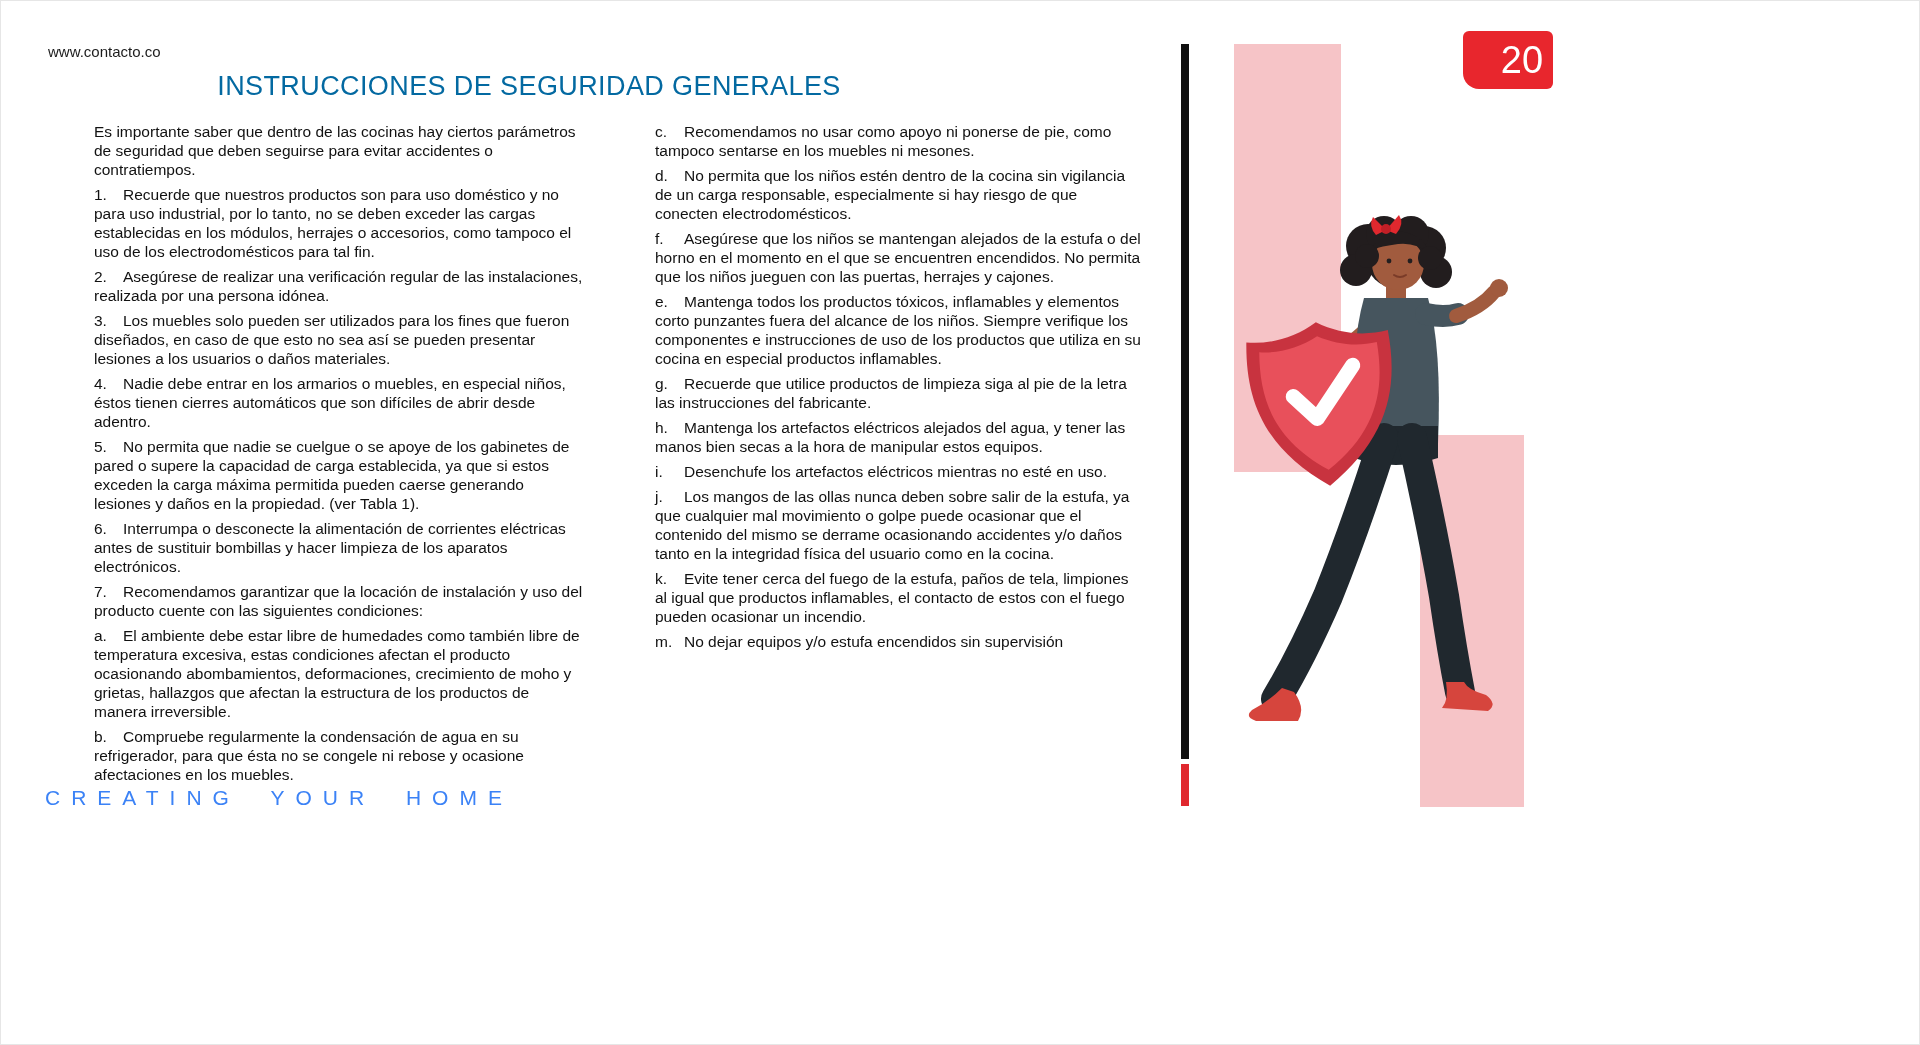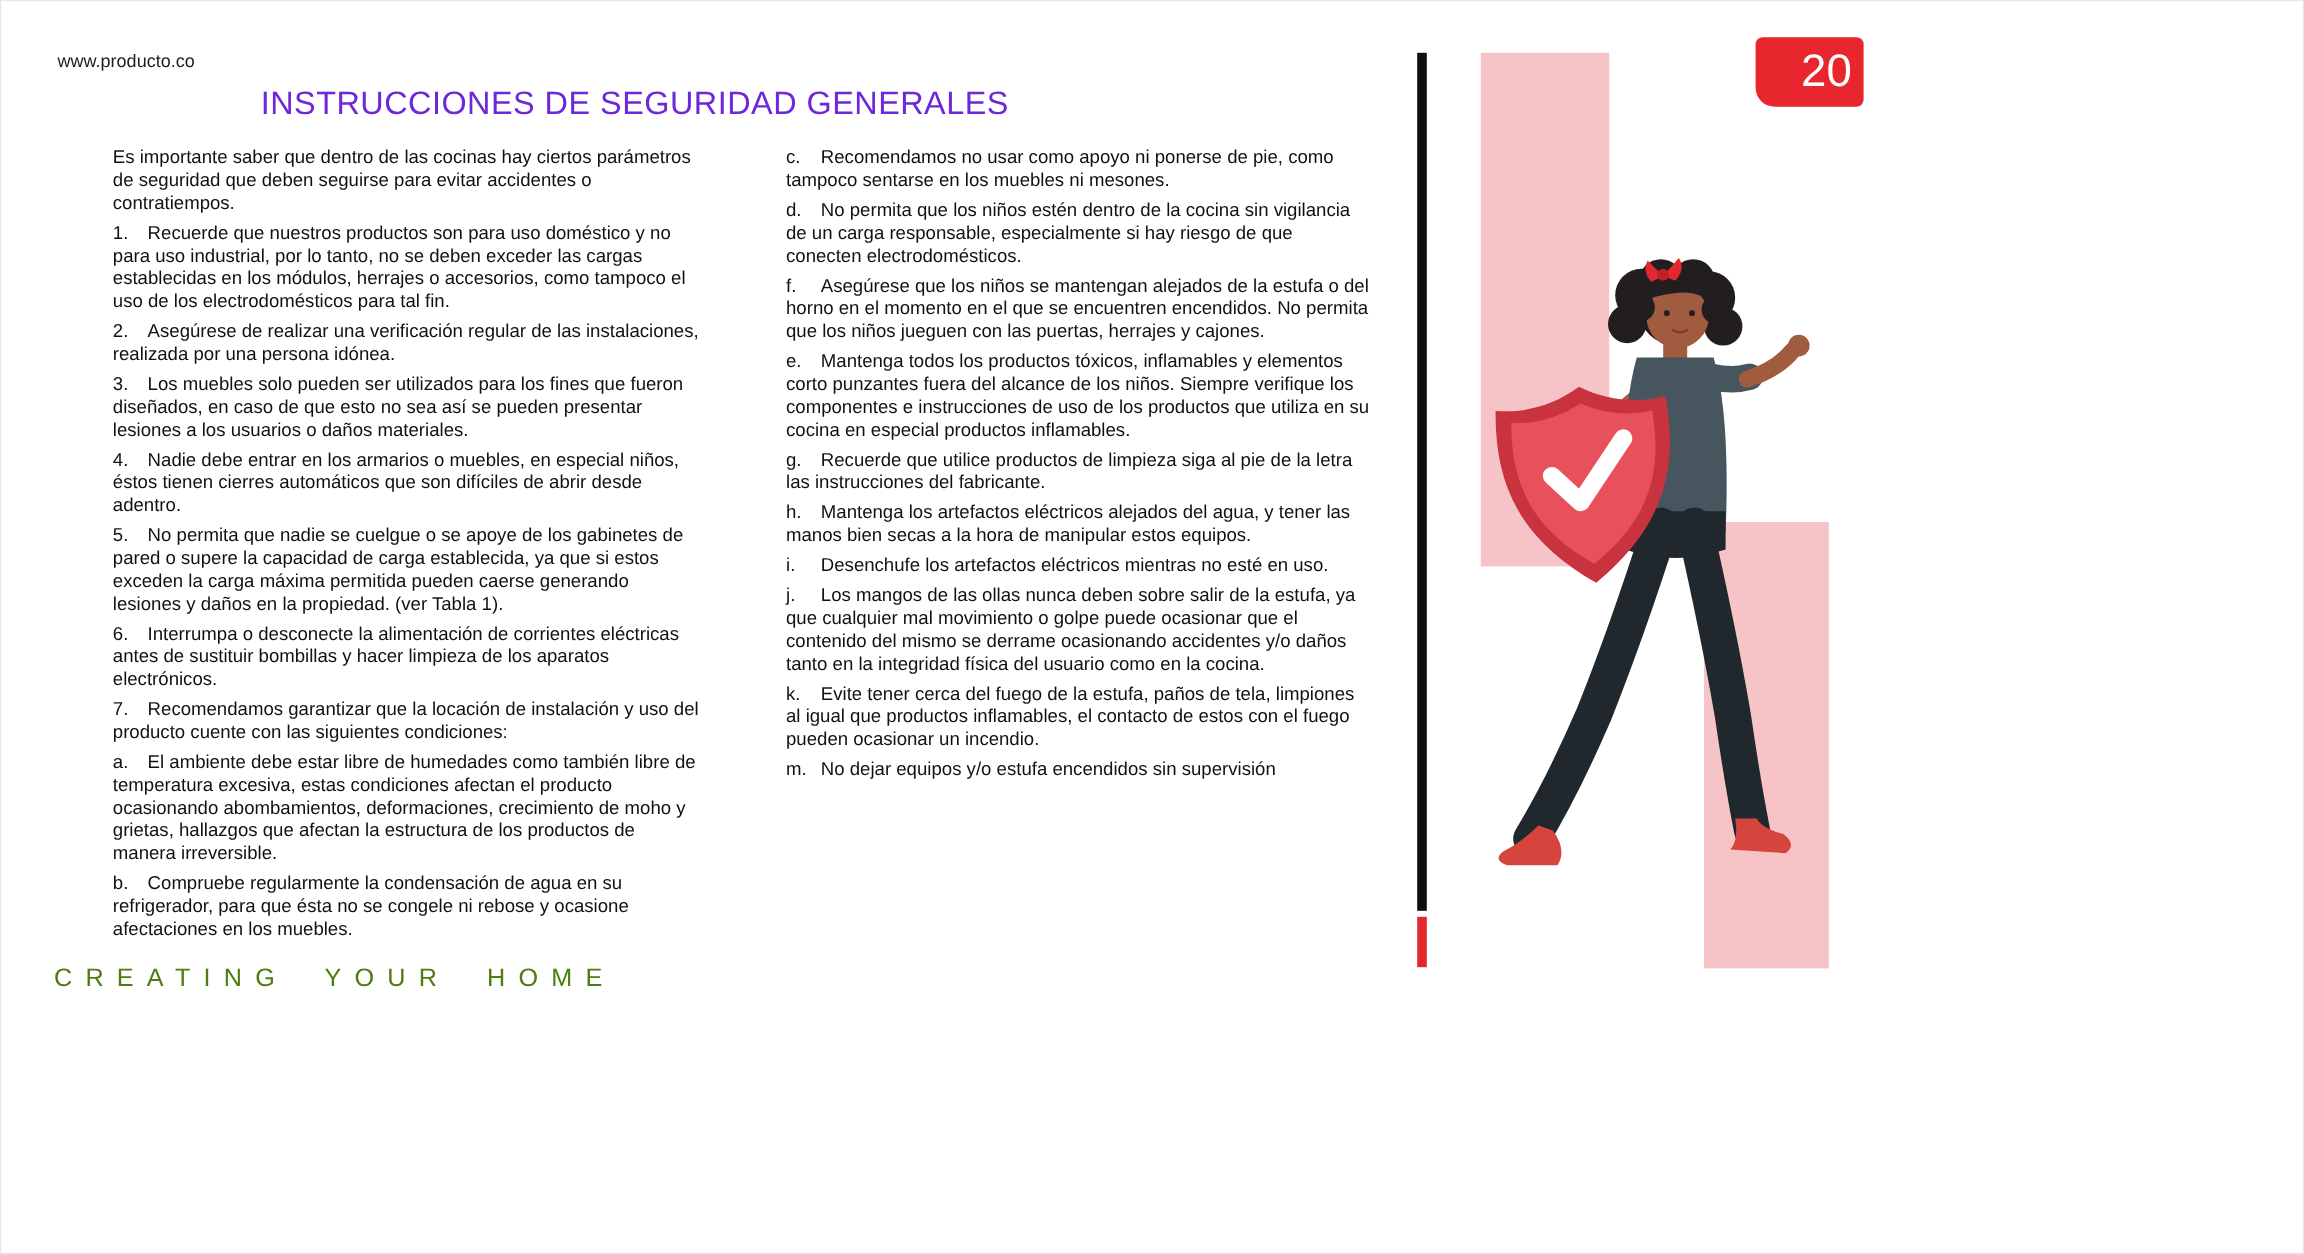--- a/index.html
+++ b/index.html
@@ -8,54 +8,54 @@
     font-family:"Liberation Sans", sans-serif; overflow:hidden;
     border:1px solid #e6e6e6; box-sizing:border-box; margin:0 auto;
   }
   .website {
     position:absolute; left:47px; top:42px;
     font-size:15px; color:#1c1c1c;
   }
   .title-wrap { position:absolute; left:0; top:70px; width:1056px; text-align:center; }
   .title {
     margin:0; font-size:27px; font-weight:400; letter-spacing:0.4px;
-    color:#6d28d9;
+    color:#0369a1;
   }
   .columns {
     position:absolute; left:93px; top:121px; width:1050px;
     display:flex; gap:72px;
   }
   .col { width:502px; }
   .col p.item {
     margin:0 0 6px 0; font-size:15.5px; line-height:19px; color:#111111;
   }
   .col p.item .marker { display:inline-block; min-width:29px; }
   .footer {
-    position:absolute; left:44px; top:803px;
-    font-size:21px; letter-spacing:11px; word-spacing:14px; color:#4d7c0f;
+    position:absolute; left:44px; top:785px;
+    font-size:21px; letter-spacing:11px; word-spacing:14px; color:#3b82f6;
   }
   .bar-black { position:absolute; left:1180px; top:43px; width:8px; height:715px; background:#0f0f0f; }
   .bar-red   { position:absolute; left:1180px; top:763px; width:8px; height:42px; background:#e0282e; }
   .pink-top    { position:absolute; left:1233px; top:43px;  width:107px; height:428px; background:#f6c4c7; }
   .pink-bottom { position:absolute; left:1419px; top:434px; width:104px; height:372px; background:#f6c4c7; }
   .badge {
     position:absolute; left:1462px; top:30px; width:62px; height:58px;
     background:#e8262d; color:#ffffff; border-radius:6px 6px 6px 16px;
     display:flex; align-items:center; justify-content:center;
     font-size:38px;
     padding-left:28px;
   }
   .illustration { position:absolute; left:1235px; top:195px; width:285px; height:560px; }
 </style>
 </head>
 <body>
 
 <div class="page">
 
-  <div class="website">www.producto.co</div>
+  <div class="website">www.contacto.co</div>
 
   <div class="title-wrap">
     <h1 class="title">INSTRUCCIONES DE SEGURIDAD GENERALES</h1>
   </div>
 
   <div class="columns">
     <div class="col">
         <p class="item"><span>Es importante saber que dentro de las cocinas hay ciertos parámetros de seguridad que deben seguirse para evitar accidentes o contratiempos.</span></p>
         <p class="item"><span class="marker">1.</span><span>Recuerde que nuestros productos son para uso doméstico y no para uso industrial, por lo tanto, no se deben exceder las cargas establecidas en los módulos, herrajes o accesorios, como tampoco el uso de los electrodomésticos para tal fin.</span></p>
         <p class="item"><span class="marker">2.</span><span>Asegúrese de realizar una verificación regular de las instalaciones, realizada por una persona idónea.</span></p>

